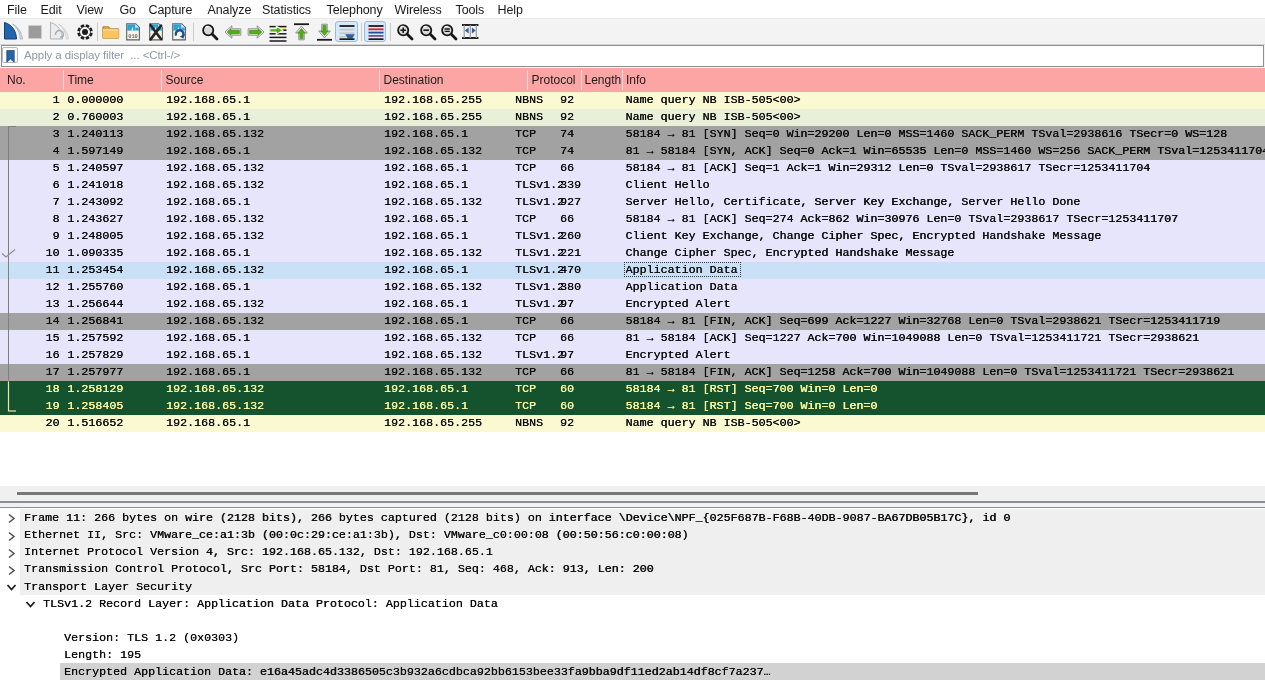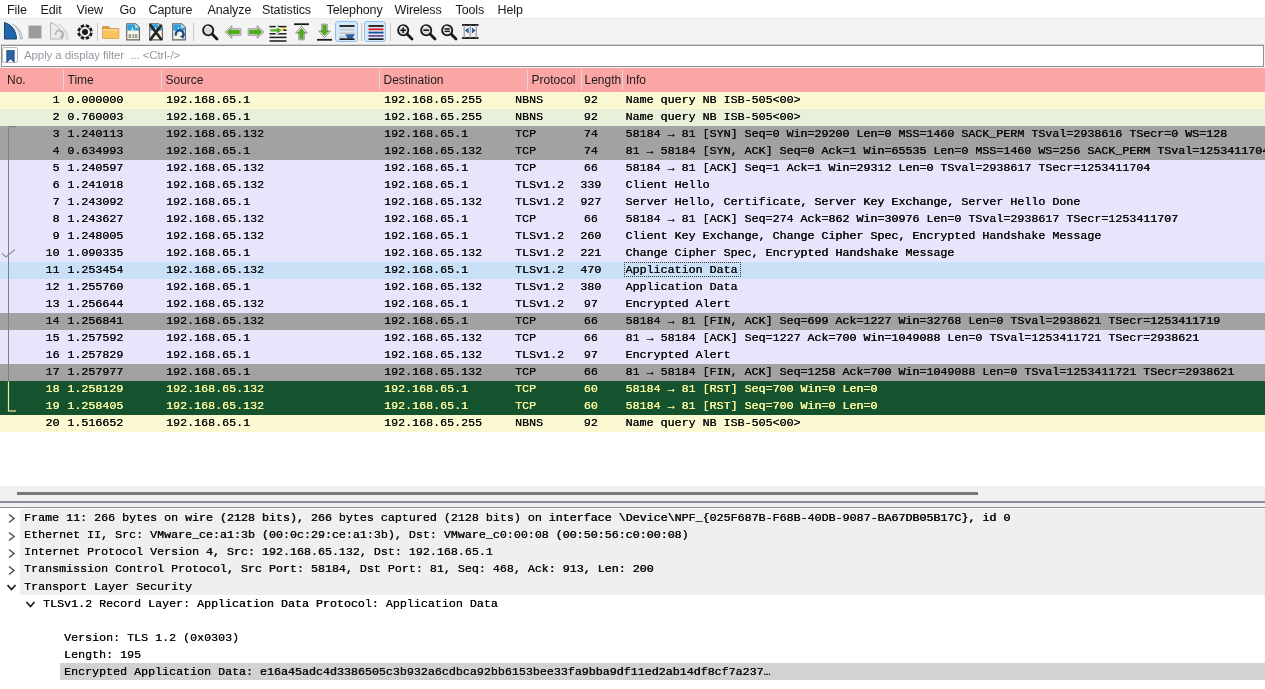--- a/index.html
+++ b/index.html
@@ -17,21 +17,21 @@
 #fplaceholder{position:absolute;left:24px;top:3.5px;font-size:11.5px;color:#9299a4;letter-spacing:-0.1px}
 #hdr{position:absolute;left:0;top:68px;width:1265px;height:23.5px;background:#fca5a5}
 #hdr .lbl{position:absolute;top:5px;font-size:12px;color:#1c1c1c}
 #hdr .vs{position:absolute;top:2px;width:1px;height:20px;background:#dcdcdc}
 #plist{position:absolute;left:0;top:91.5px;width:1265px;height:340px;background:#fff;
  font-family:"Liberation Mono",monospace;font-size:11.67px;color:#0c0c0c;text-shadow:0.35px 0 0 currentColor}
 .prow{position:absolute;left:0;width:1265px;height:17px;overflow:hidden;white-space:nowrap}
 .prow div{position:absolute;top:1px;overflow:hidden;white-space:pre}
 .c-no{left:0;width:59.5px;text-align:right}
 .c-t{left:67.2px}.c-s{left:166px}.c-d{left:384px}.c-p{left:515px}
-.c-l{left:560px;width:61.5px;text-align:center}.c-i{left:625.5px;width:758px}
+.c-l{left:560px;width:61.5px;text-align:left}.c-i{left:625.5px;width:758px}
 .y1{background:#fbf9d2}.y2{background:#e9f0da}.gr{background:#a2a2a2}
 .lv{background:#e6e5fb}.sel{background:#c9e0f7}.rd{background:#14532d;color:#fdf8a0}
 #dpane{position:absolute;left:0;top:508.5px;width:1265px;height:180.5px;background:#fff;
  font-family:"Liberation Mono",monospace;font-size:11.67px;color:#0c0c0c;text-shadow:0.35px 0 0 currentColor}
 .drow{position:absolute;left:0;width:1265px;height:17.1px;white-space:pre;overflow:hidden}
 .dg{position:absolute;top:0;height:17.1px;background:#efefef}
 .dsel{position:absolute;top:0;height:17.1px;background:#d2d2d2}
 .dtxt{position:absolute;top:1.8px}
 </style></head>
 <body>
@@ -243,21 +243,21 @@
       <div class="c-no">3</div>
       <div class="c-t">1.240113</div>
       <div class="c-s">192.168.65.132</div>
       <div class="c-d">192.168.65.1</div>
       <div class="c-p">TCP</div>
       <div class="c-l">74</div>
       <div class="c-i">58184 → 81 [SYN] Seq=0 Win=29200 Len=0 MSS=1460 SACK_PERM TSval=2938616 TSecr=0 WS=128</div>
     </div>
     <div class="prow gr" style="top:51.0px">
       <div class="c-no">4</div>
-      <div class="c-t">0.634993</div>
+      <div class="c-t">1.597149</div>
       <div class="c-s">192.168.65.1</div>
       <div class="c-d">192.168.65.132</div>
       <div class="c-p">TCP</div>
       <div class="c-l">74</div>
       <div class="c-i">81 → 58184 [SYN, ACK] Seq=0 Ack=1 Win=65535 Len=0 MSS=1460 WS=256 SACK_PERM TSval=1253411704 TSecr=2938616</div>
     </div>
     <div class="prow lv" style="top:68.0px">
       <div class="c-no">5</div>
       <div class="c-t">1.240597</div>
       <div class="c-s">192.168.65.132</div>

